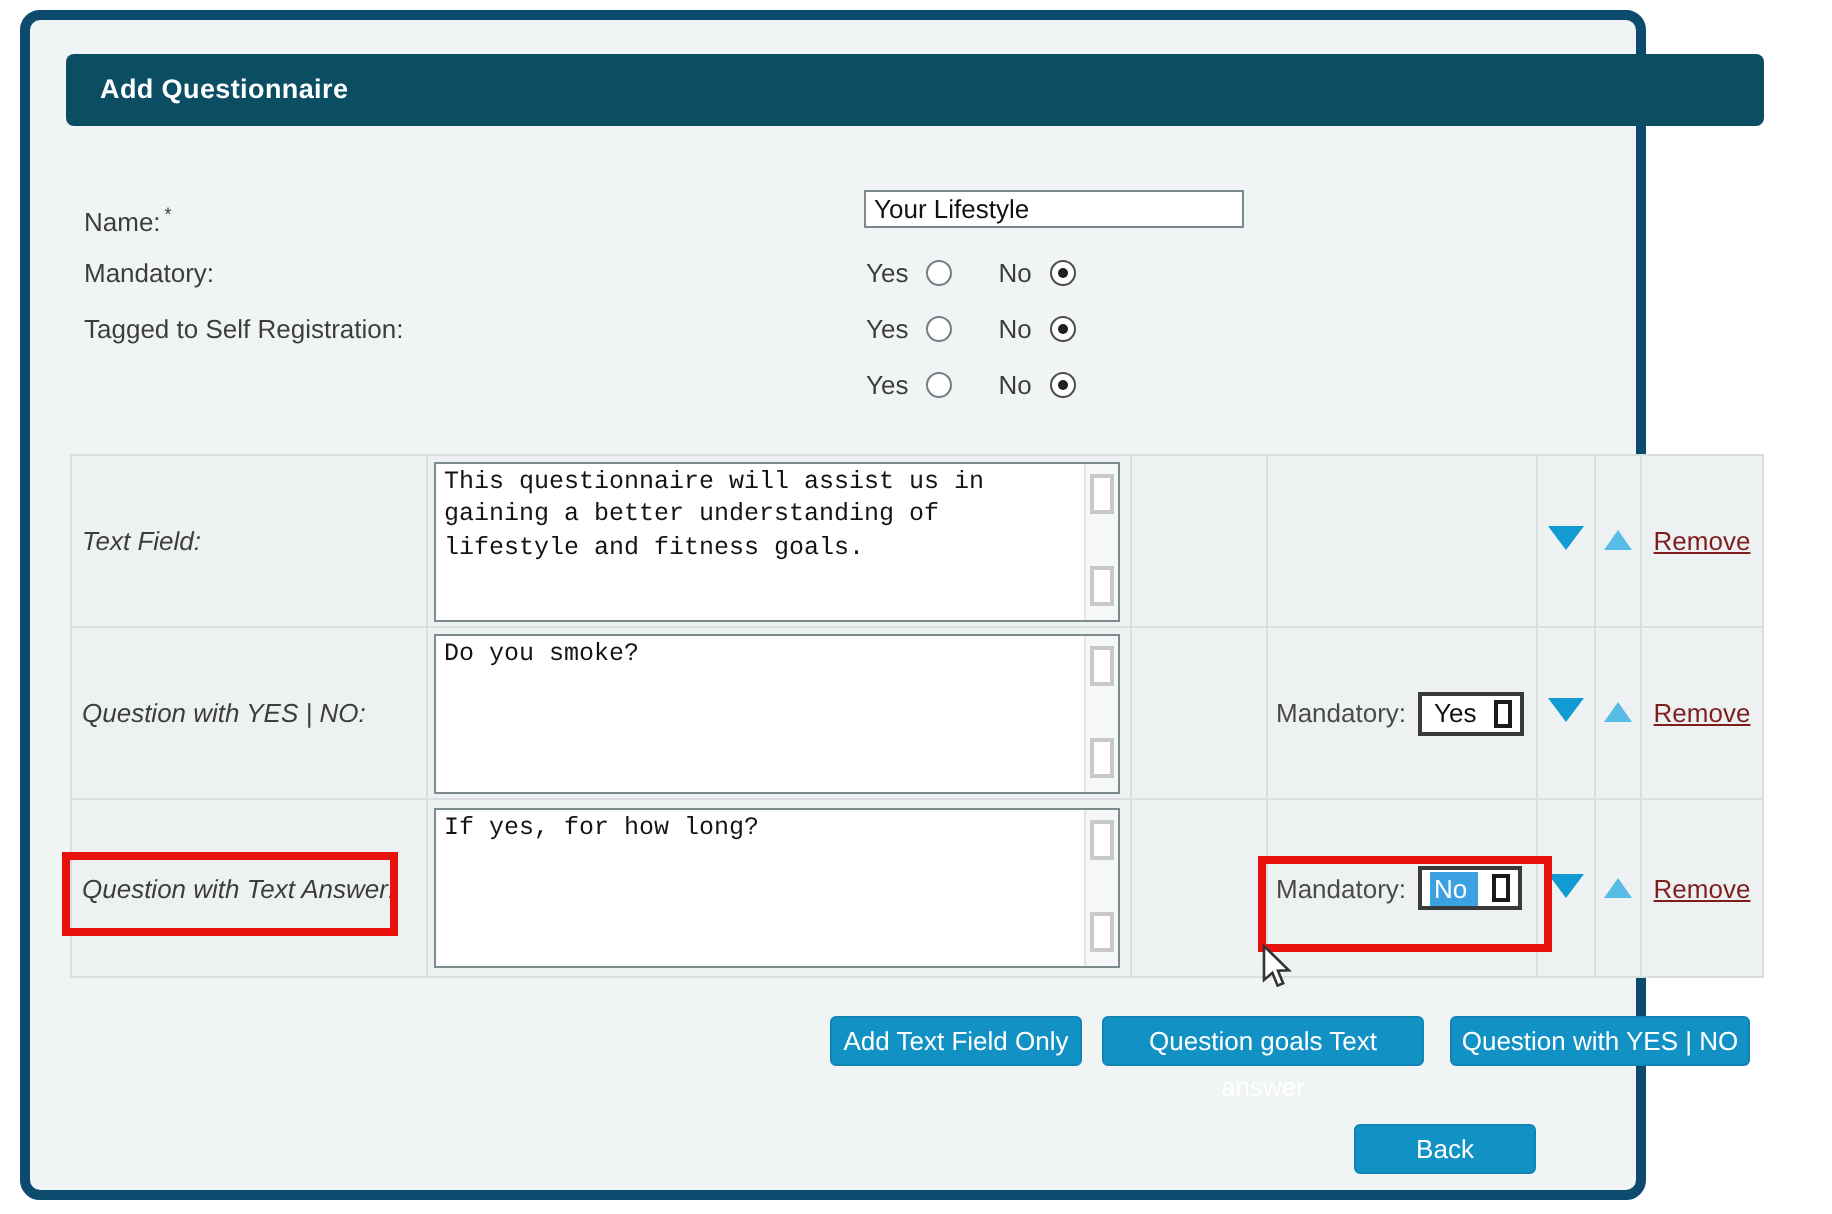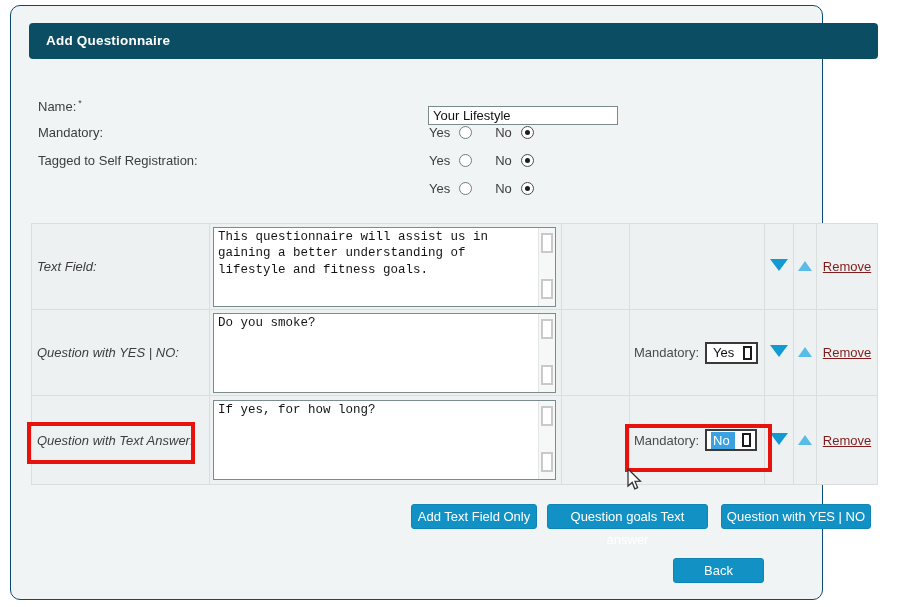--- a/index.html
+++ b/index.html
@@ -1,31 +1,31 @@
 <!DOCTYPE html>
 <html><head>
 <meta charset="utf-8">
 <style>
   * { margin:0; padding:0; box-sizing:border-box; }
   html,body { background:#ffffff; font-family:"Liberation Sans", sans-serif; }
   #stage { position:relative; width:916px; height:607px; background:#fff; overflow:hidden; }
 
   .panel { position:absolute; left:10px; top:5px; width:813px; height:595px;
-           background:#f1f4f5; border:1px solid #0c4a6e; border-radius:10px; }
+           background:#f1f4f5; border:5px solid #0c4a6e; border-radius:10px; }
 
   .header-bar { position:absolute; left:18px; top:17px; width:849px; height:36px;
                 background:#0b4e63; border-radius:4px; color:#fff; font-weight:bold;
                 font-size:13.5px; line-height:36px; padding-left:17px; letter-spacing:.2px; }
 
   .flabel { position:absolute; left:27px; font-size:13px; color:#3d3d3d;text-align:right; }
   sup.req { font-size:9px; color:#3d3d3d; margin-left:2px; }
 
   .name-input { position:absolute; left:417px; top:85px; width:190px; height:19px;
                 border:1px solid #7a8a8c; background:#fff; font-size:13px; color:#111;
-                padding:0 4px; font-family:"Liberation Sans",sans-serif;margin-top:15px; }
+                padding:0 4px; font-family:"Liberation Sans",sans-serif; }
 
   .radio-row { position:absolute; left:418px; height:16px; display:flex; align-items:center; }
   .radio-row .opt-label { font-size:13px; color:#3d3d3d; }
   .radio { width:13px; height:13px; border-radius:50%; border:1px solid #6f7f82;
            background:#fff; display:inline-block; margin-left:9px; position:relative; }
   .radio.checked { border-color:#4c4c4c; }
   .radio.checked::after { content:""; position:absolute; left:3px; top:3px; width:5px; height:5px;
                           border-radius:50%; background:#1e1e1e; }
   .radio-row .no-group { margin-left:23px; }
 

